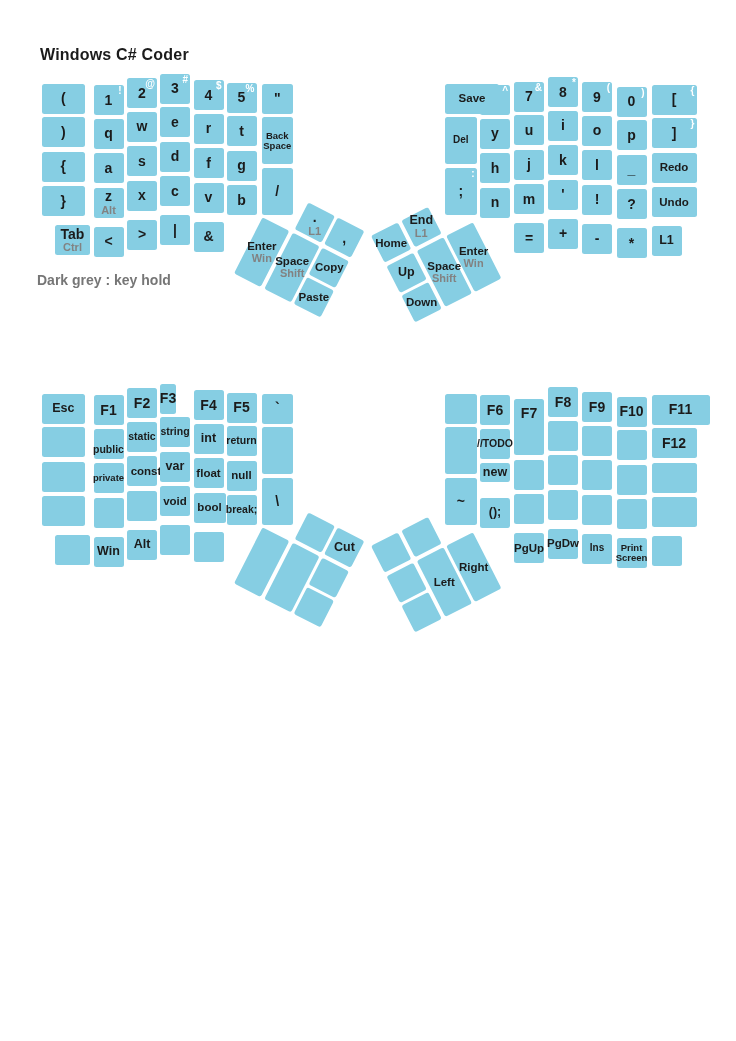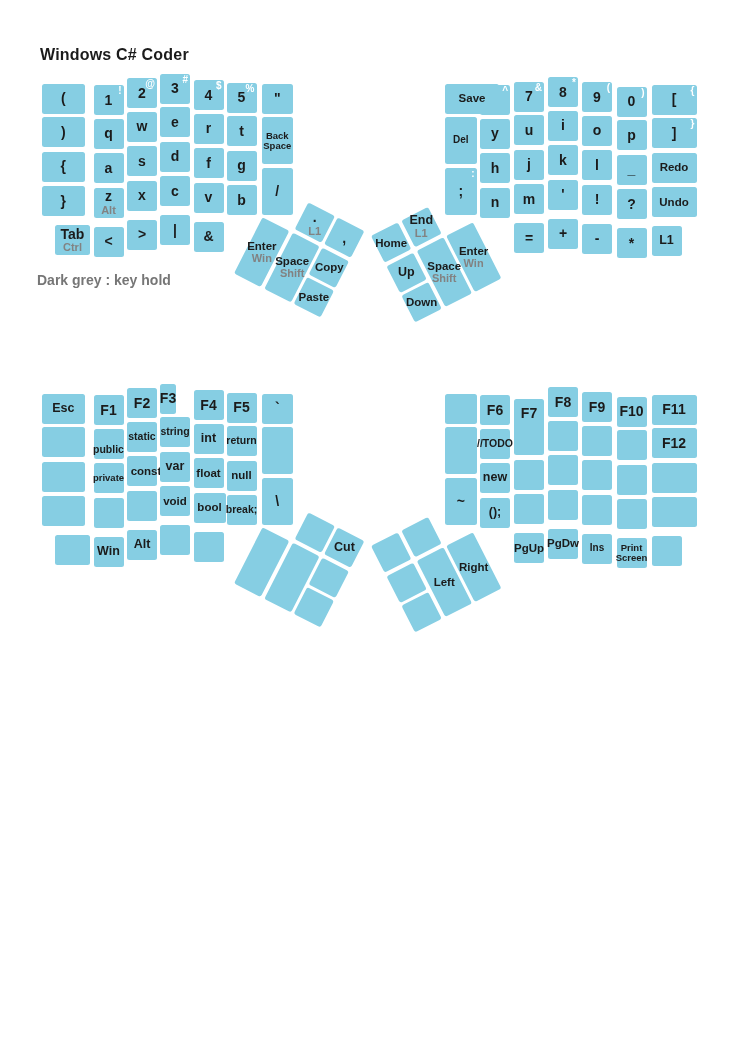--- a/index.html
+++ b/index.html
@@ -560,21 +560,21 @@
       <div class="key" style="left: 480px; top: 1.5px; width: 30px; height: 30px;">
         <div class="lab">
           <span class="tap" style="font-size: 14px;">F6</span>
         </div>
       </div>
       <div class="key" style="left: 480px; top: 35px; width: 30px; height: 30px;">
         <div class="lab">
           <span class="tap" style="font-size: 10.5px;">//TODO</span>
         </div>
       </div>
-      <div class="key" style="left: 480px; top: 69.5px; width: 30px; height: 30px;">
+      <div class="key" style="left: 480px; top: 69.5px; width: 30px; height: 19px;">
         <div class="lab">
           <span class="tap" style="font-size: 12.5px;">new</span>
         </div>
       </div>
       <div class="key" style="left: 480px; top: 104px; width: 30px; height: 30px;">
         <div class="lab">
           <span class="tap" style="font-size: 12.5px;">();</span>
         </div>
       </div>
       <div class="key" style="left: 514px; top: -2px; width: 30px; height: 30px; margin-top: 7px;">
@@ -622,21 +622,21 @@
         </div>
       </div>
       <div class="key" style="left: 616.5px; top: 36.5px; width: 30px; height: 30px;"></div>
       <div class="key" style="left: 616.5px; top: 71px; width: 30px; height: 30px;"></div>
       <div class="key" style="left: 616.5px; top: 105.5px; width: 30px; height: 30px;"></div>
       <div class="key" style="left: 616.5px; top: 144.5px; width: 30px; height: 30px;">
         <div class="lab">
           <span class="tap" style="font-size: 9.5px;">Print Screen</span>
         </div>
       </div>
-      <div class="key" style="left: 651.5px; top: 1px; width: 45px; height: 30px; justify-content: flex-end;">
+      <div class="key" style="left: 651.5px; top: 1px; width: 58px; height: 30px; justify-content: flex-end;">
         <div class="lab">
           <span class="tap" style="font-size: 14px;">F11</span>
         </div>
       </div>
       <div class="key" style="left: 651.5px; top: 34.5px; width: 45px; height: 30px;">
         <div class="lab">
           <span class="tap" style="font-size: 14px;">F12</span>
         </div>
       </div>
       <div class="key" style="left: 651.5px; top: 69px; width: 45px; height: 30px;"></div>

